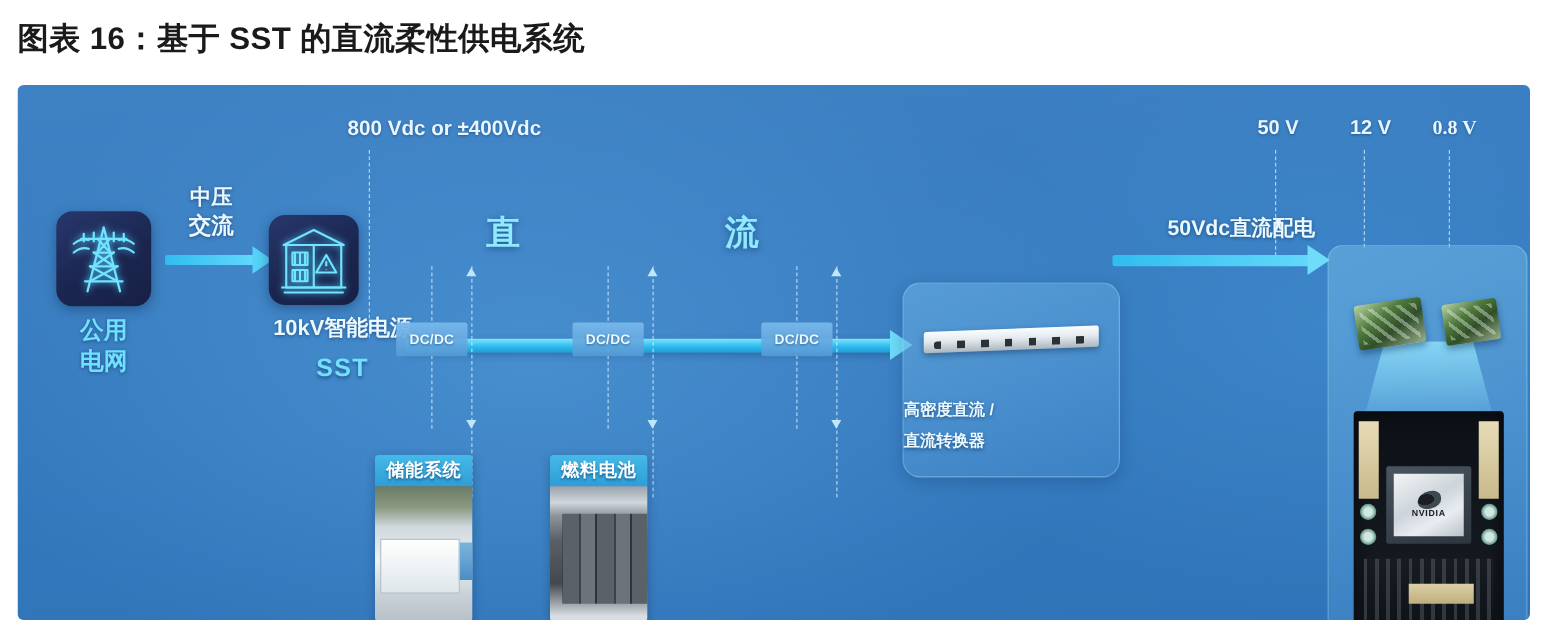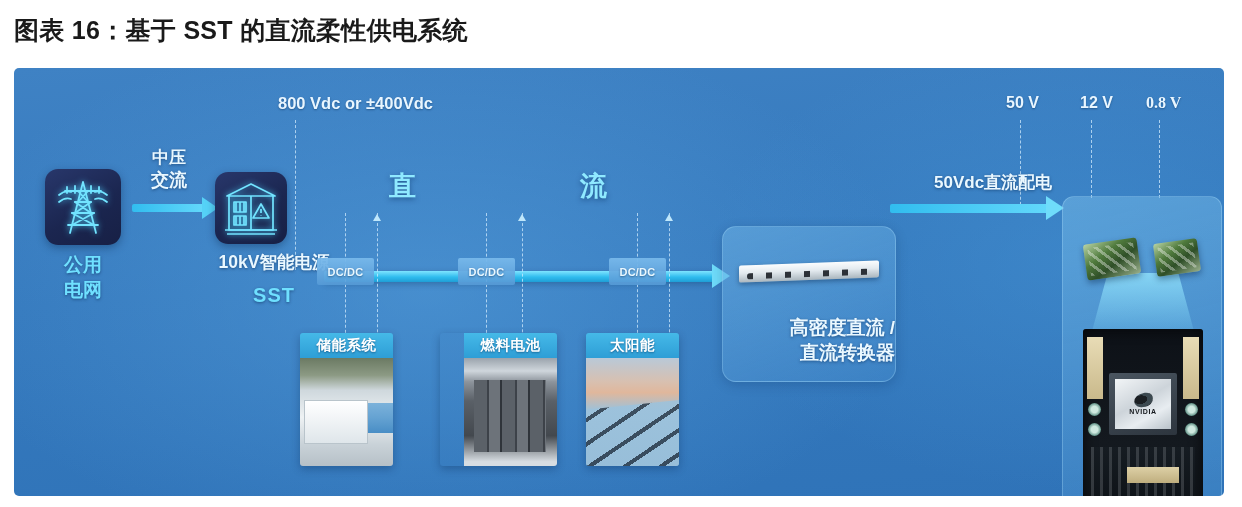--- a/index.html
+++ b/index.html
@@ -61,22 +61,22 @@
     display:flex;align-items:center;justify-content:center;
     text-shadow:0 1px 2px rgba(0,35,75,.5);
   }
 
   .tick-up{position:absolute;width:0;height:0;border-left:4px solid transparent;
     border-right:4px solid transparent;border-bottom:7px solid #bfe7fb;}
   .tick-dn{position:absolute;width:0;height:0;border-left:4px solid transparent;
     border-right:4px solid transparent;border-top:7px solid #bfe7fb;}
 
   
-  .card{position:absolute;width:93px;border-radius:3px;overflow:hidden;
-        box-shadow:0 3px 8px rgba(0,30,70,.3);}
+  .card{position:absolute;width:78px;border-radius:3px;overflow:hidden;
+        box-shadow:0 3px 8px rgba(0,30,70,.3);margin-top:31px;}
   .card-head{height:25px;background:linear-gradient(180deg,#45b9e8,#2e9ed6);
     color:#ffffff;font-size:14.5px;font-weight:bold;display:flex;align-items:center;
     justify-content:center;text-shadow:0 1px 2px rgba(0,45,90,.55);letter-spacing:.5px;}
   .card-img{height:108px;position:relative;overflow:hidden;}
 
   
   .img-storage{background:linear-gradient(180deg,#6b7a63 0%,#8c9a84 16%,#cfd8dd 30%,#eef2f4 55%,#c9d2d8 80%,#b6c0c7 100%);}
   .img-storage:after{content:"";position:absolute;left:4px;top:42px;width:62px;height:42px;
     background:linear-gradient(180deg,#ffffff,#dfe6ea);border:1px solid #b9c4cb;}
   .img-storage:before{content:"";position:absolute;left:56px;top:45px;width:38px;height:30px;
@@ -96,22 +96,22 @@
     position:absolute;left:708px;top:158px;width:172px;height:154px;border-radius:14px;
     background:linear-gradient(160deg,rgba(110,178,228,.55),rgba(70,140,205,.42));
     border:1px solid rgba(160,215,245,.35);
     box-shadow:0 3px 12px rgba(0,35,80,.22);
   }
   .rack{position:absolute;left:16px;top:36px;width:140px;height:17px;
     background:linear-gradient(180deg,#fbfdfe 0%,#e3eaef 45%,#aab6be 100%);
     border-radius:2px;transform:skewY(-2.2deg);box-shadow:0 2px 5px rgba(0,25,60,.4);}
   .rack .ports{position:absolute;left:8px;top:8px;width:122px;height:6px;
     background:repeating-linear-gradient(90deg,#2c3138 0 6px,transparent 6px 19px);border-radius:3px;}
-  .conv-label{position:absolute;left:0;right:0;top:88px;text-align:right;color:#eaf8ff;
-    font-size:19px;font-weight:bold;line-height:25px;text-shadow:0 1px 3px rgba(0,35,80,.55);}
+  .conv-label{position:absolute;left:0;right:0;top:88px;text-align:left;color:#eaf8ff;
+    font-size:13px;font-weight:bold;line-height:25px;text-shadow:0 1px 3px rgba(0,35,80,.55);}
 
   
   .gpu-panel{position:absolute;left:1048px;top:128px;width:158px;height:355px;border-radius:12px;
     background:linear-gradient(165deg,rgba(120,188,233,.5),rgba(66,138,203,.38));
     border:1px solid rgba(170,220,248,.35);}
   .beam{position:absolute;left:28px;top:76px;width:104px;height:62px;
     background:linear-gradient(180deg,rgba(150,232,255,.75),rgba(120,215,250,.12));
     clip-path:polygon(16% 0,84% 0,100% 100%,0 100%);}
   .pmod{position:absolute;width:54px;height:36px;border-radius:3px;
     background:linear-gradient(150deg,#b9d4a6 0%,#4f7a3c 35%,#2f4f28 60%,#9ab08c 100%);
@@ -220,27 +220,23 @@
     <div class="tick-dn" style="left:651px;top:268px;"></div>
 
     <div class="dcdc" style="left:303px;top:190px;">DC/DC</div>
     <div class="dcdc" style="left:444px;top:190px;">DC/DC</div>
     <div class="dcdc" style="left:595px;top:190px;">DC/DC</div>
 
     <div class="card" style="left:286px;top:265px;">
       <div class="card-head">储能系统</div>
       <div class="card-img img-storage"></div>
     </div>
-    <div class="card" style="left:426px;top:265px;padding-left:24px;">
+    <div class="card" style="left:426px;top:265px;">
       <div class="card-head">燃料电池</div>
       <div class="card-img img-fuel"></div>
-    </div>
-    <div class="card" style="left:572px;top:265px;">
-      <div class="card-head">太阳能</div>
-      <div class="card-img img-solar"></div>
     </div>
 
     <div class="conv">
       <div class="rack">
         <div class="ports"></div>
       </div>
       <div class="conv-label">
         <div>高密度直流 /</div>
         <div>直流转换器</div>
       </div>

